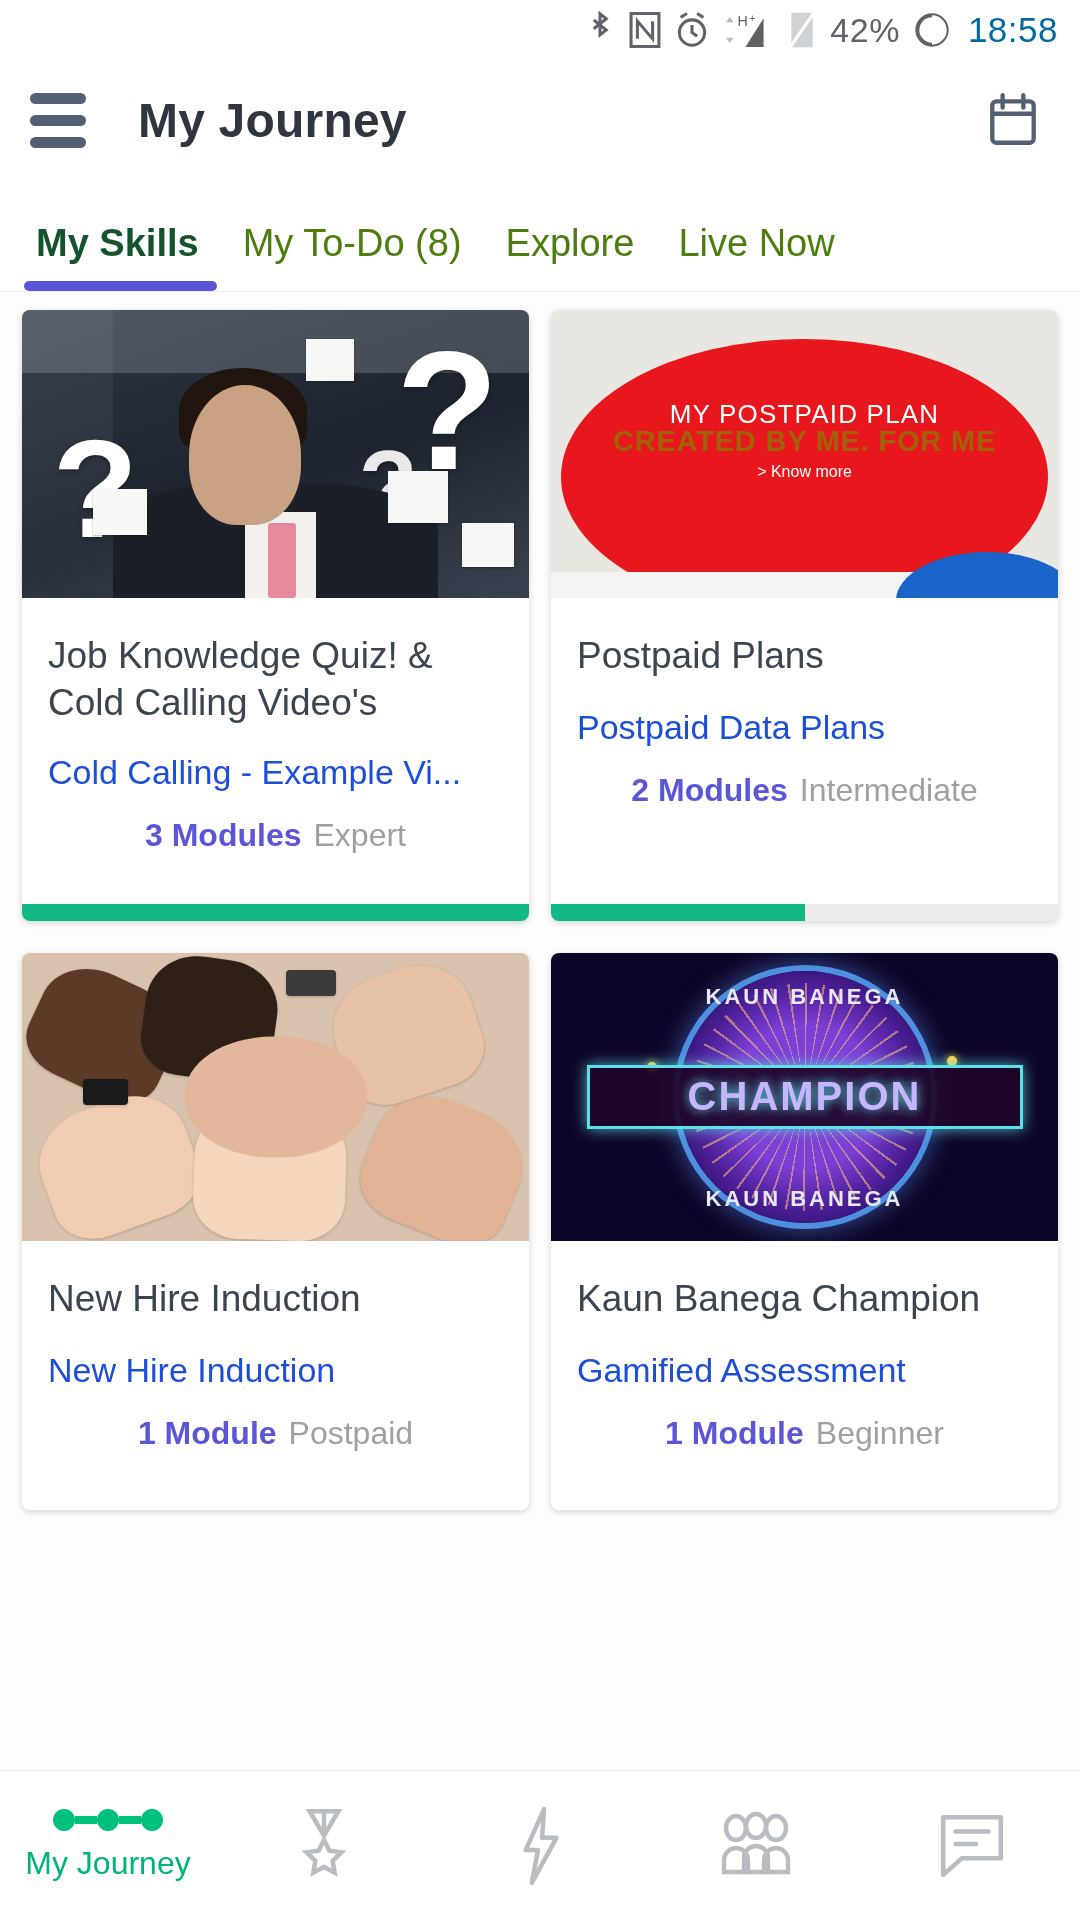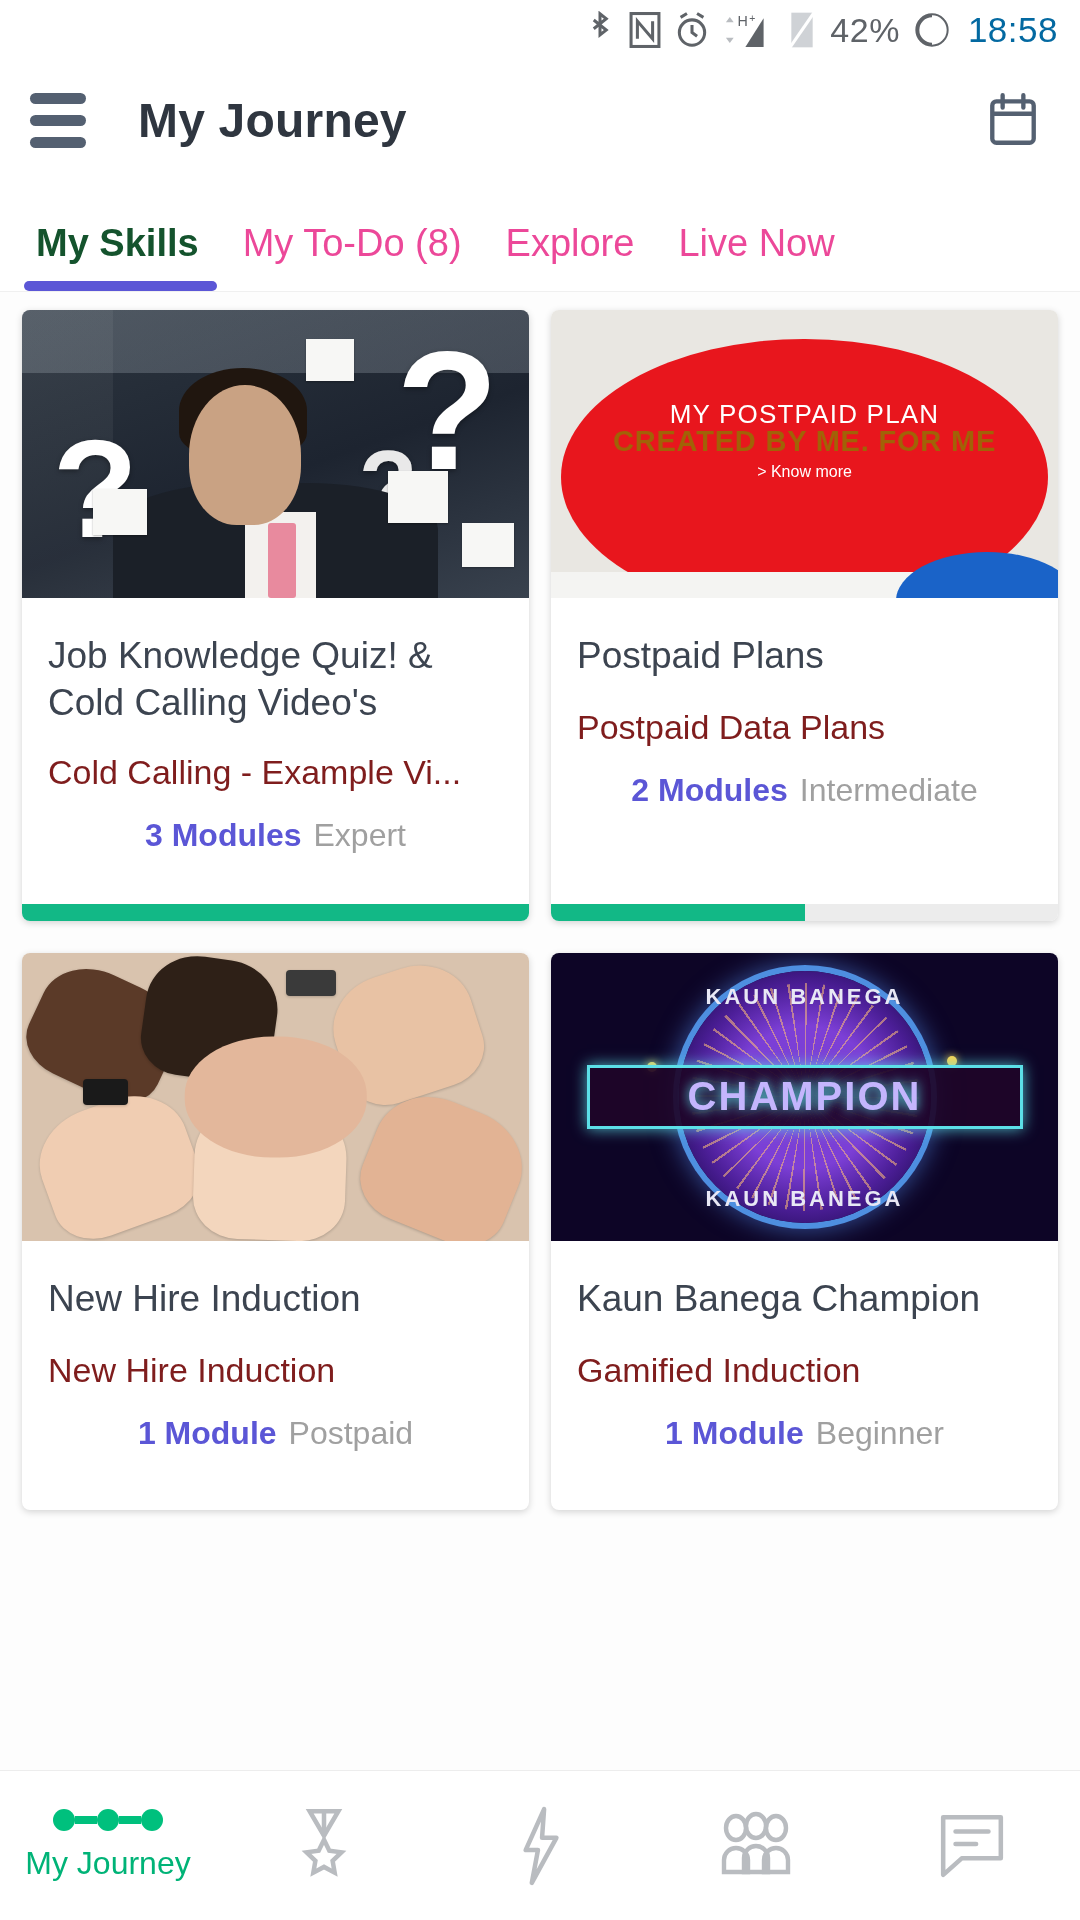--- a/index.html
+++ b/index.html
@@ -39,21 +39,21 @@
   .appbar-spacer { flex: 1; }
   .cal-icon { width: 58px; height: 58px; margin-right: 8px; }
 
   
   .tabs {
     display: flex; align-items: flex-end; height: 112px;
     padding: 0 14px; background: #ffffff;
     border-bottom: 1px solid #f0f0f0;
   }
   .tab {
-    padding: 0 22px 26px 22px; font-size: 38px; color: #ec4899;
+    padding: 0 22px 26px 22px; font-size: 38px; color: #4d7c0f;
     position: relative; cursor: pointer; white-space: nowrap;
   }
   .tab.active { color: #14532d; font-weight: bold; }
   .tab.active::after {
     content: ""; position: absolute; left: 10px; right: 4px; bottom: 0;
     height: 10px; border-radius: 6px; background: #5b56d6;
   }
 
   
   .grid {
@@ -65,21 +65,21 @@
     box-shadow: 0 2px 7px rgba(0,0,0,.17);
     overflow: hidden; display: flex; flex-direction: column;
     cursor: pointer;
   }
   .card-img { width: 100%; height: 288px; position: relative; overflow: hidden; }
   .card-body { padding: 34px 26px 10px 26px; flex: 1; display: flex; flex-direction: column; }
   .card-title {
     font-size: 37px; color: #3c4450; line-height: 1.28; min-height: 50px;
   }
   .card-sub {
-    font-size: 34px; color: #7f1d1d; margin-top: 26px;
+    font-size: 34px; color: #1d4ed8; margin-top: 26px;
     white-space: nowrap; overflow: hidden;
   }
   .card-meta {
     display: flex; align-items: center; justify-content: center;
     margin-top: 25px; padding-bottom: 40px; gap: 12px;
   }
   .meta-modules { font-size: 32px; color: #5b56d6; font-weight: bold; }
   .meta-level  { font-size: 32px; color: #a0a0a0; }
   .progress { height: 17px; width: 100%; background: #ececec; }
   .progress > i { display: block; height: 100%; background: #12b886; }
@@ -373,21 +373,21 @@
         <div class="kb-top">KAUN BANEGA</div>
         <div class="kb-bot">KAUN BANEGA</div>
         <div class="spark s1"></div>
           <div class="spark s2"></div>
         <div class="banner">
           <span>CHAMPION</span>
         </div>
       </div>
       <div class="card-body">
         <div class="card-title">Kaun Banega Champion</div>
-        <div class="card-sub">Gamified Induction</div>
+        <div class="card-sub">Gamified Assessment</div>
         <div class="card-meta">
           <span class="meta-modules">1 Module</span>
           <span class="meta-level">Beginner</span>
         </div>
       </div>
     </div>
 
   </div>
 
   <div class="bottomnav">

